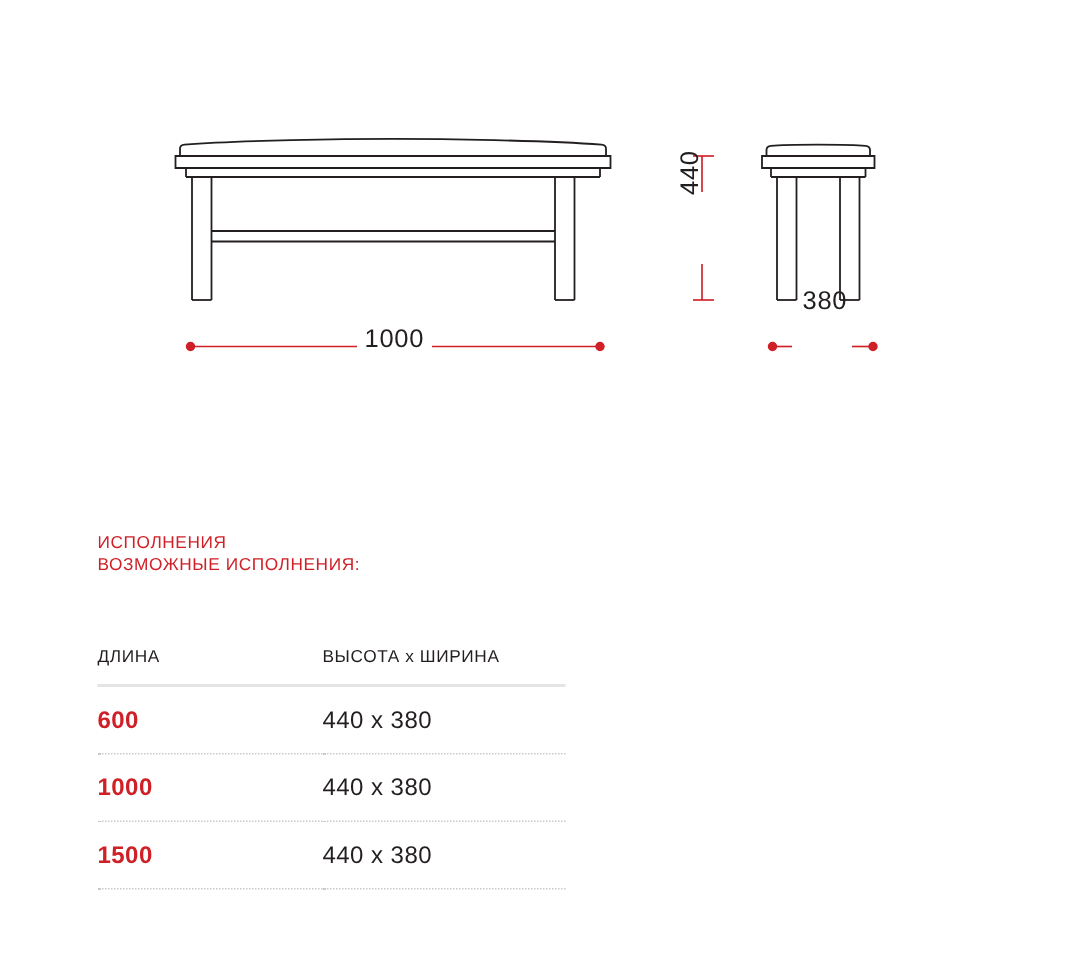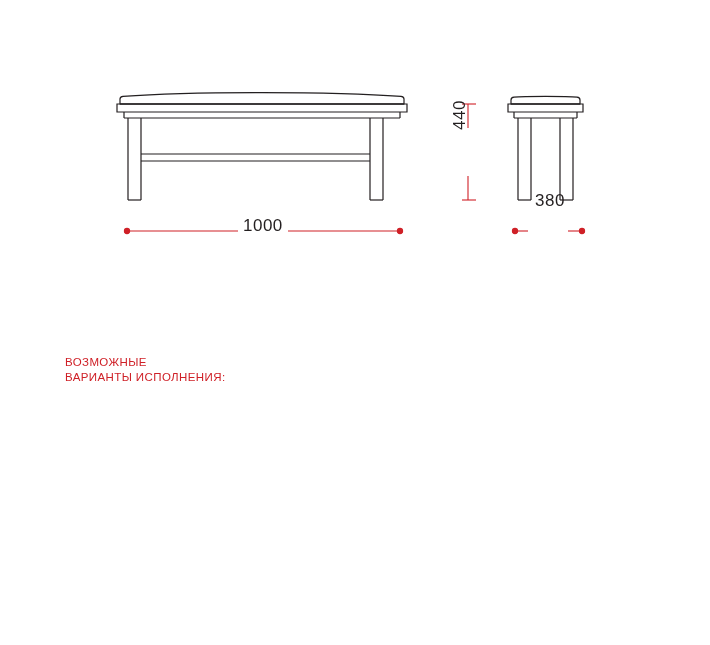--- a/index.html
+++ b/index.html
@@ -163,18 +163,40 @@
         <line x1="462" y1="200" x2="476" y2="200"></line>
       </g>
     </svg>
 
     <span class="dim-label" id="dim-length-label">1000</span>
     <span class="dim-label" id="dim-width-label">380</span>
     <span class="dim-label" id="dim-height-label">440</span>
   </div>
 
   <div class="options-heading">
-    <div>ВОЗМОЖНЫЕ</div>
-    <div>ВАРИАНТЫ ИСПОЛНЕНИЯ:</div>
+    <div>ИСПОЛНЕНИЯ</div>
+    <div>ВОЗМОЖНЫЕ ИСПОЛНЕНИЯ:</div>
   </div>
 
+  <table class="variants-table">
+    <thead>
+      <tr class="header-row">
+        <th class="col-a">ДЛИНА</th>
+        <th class="col-b">ВЫСОТА x ШИРИНА</th>
+      </tr>
+    </thead>
+    <tbody>
+      <tr>
+        <td class="cell-length">600</td>
+        <td class="cell-size">440 x 380</td>
+      </tr>
+      <tr>
+        <td class="cell-length">1000</td>
+        <td class="cell-size">440 x 380</td>
+      </tr>
+      <tr>
+        <td class="cell-length">1500</td>
+        <td class="cell-size">440 x 380</td>
+      </tr>
+    </tbody>
+  </table>
 
 </div>
 
 </body></html>

